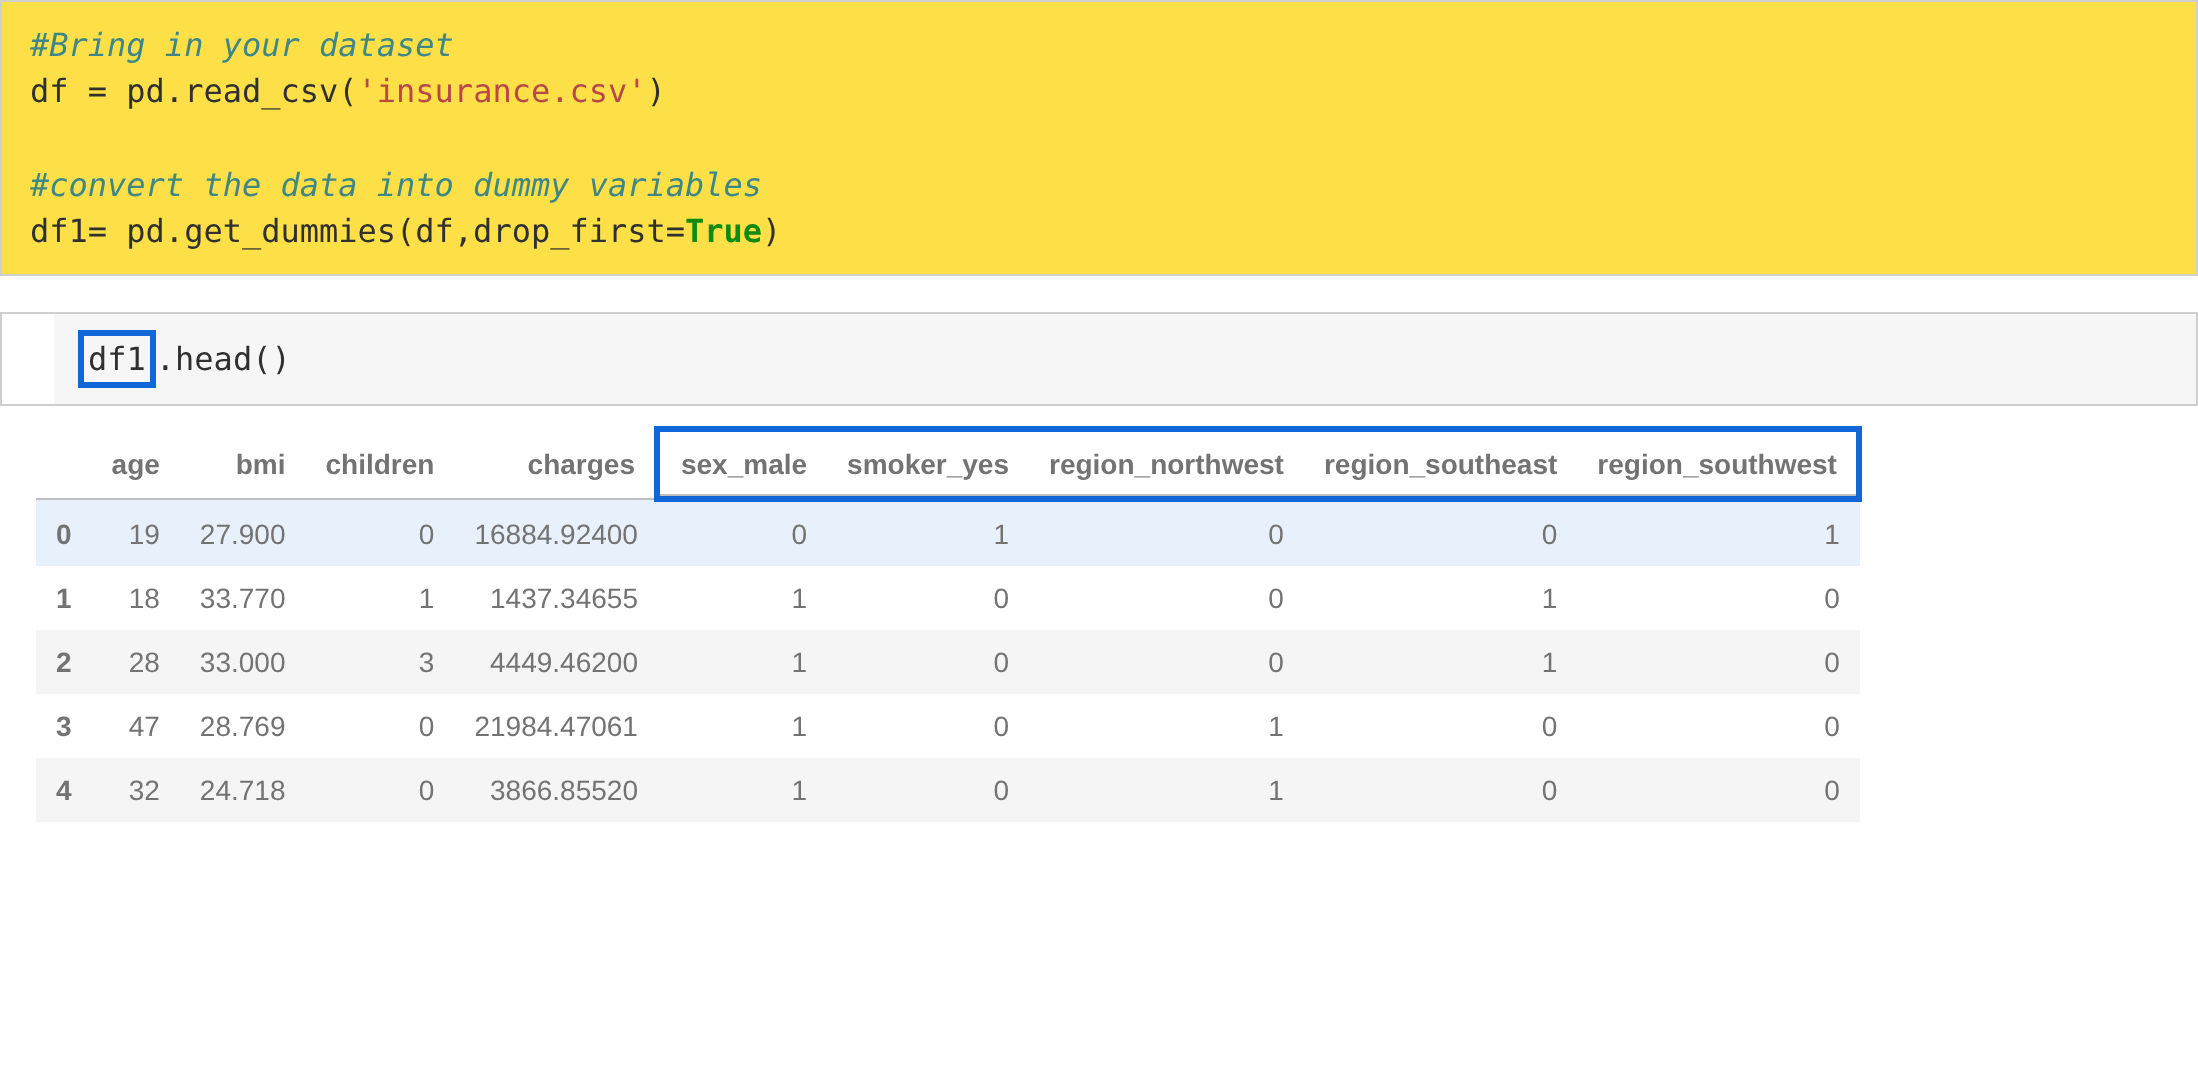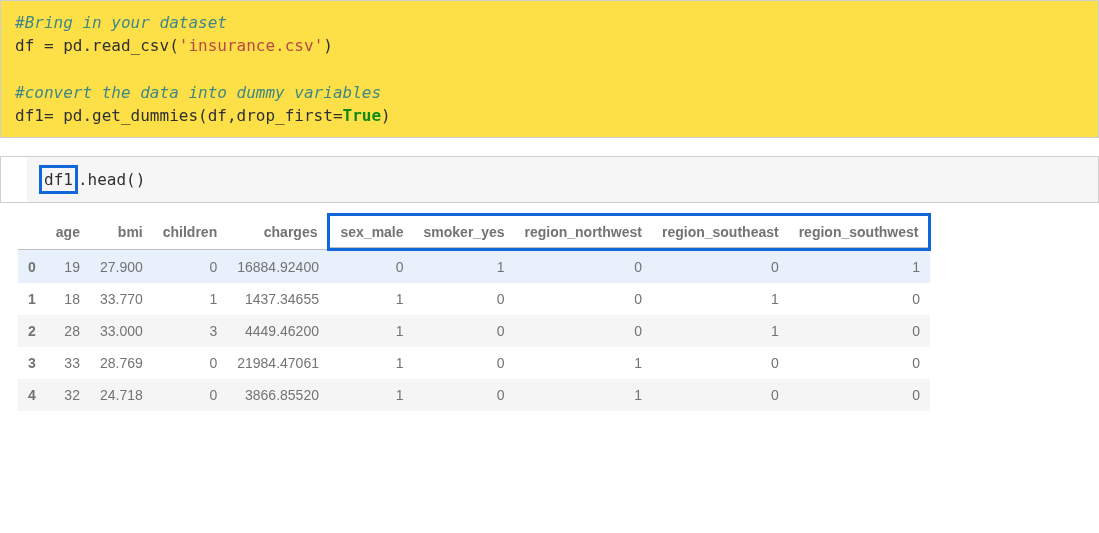--- a/index.html
+++ b/index.html
@@ -145,21 +145,21 @@
           <td>3</td>
           <td>4449.46200</td>
           <td>1</td>
           <td>0</td>
           <td>0</td>
           <td>1</td>
           <td>0</td>
         </tr>
         <tr>
           <th class="rowidx">3</th>
-          <td>33</td>
+          <td>47</td>
           <td>28.769</td>
           <td>0</td>
           <td>21984.47061</td>
           <td>1</td>
           <td>0</td>
           <td>1</td>
           <td>0</td>
           <td>0</td>
         </tr>
         <tr>

